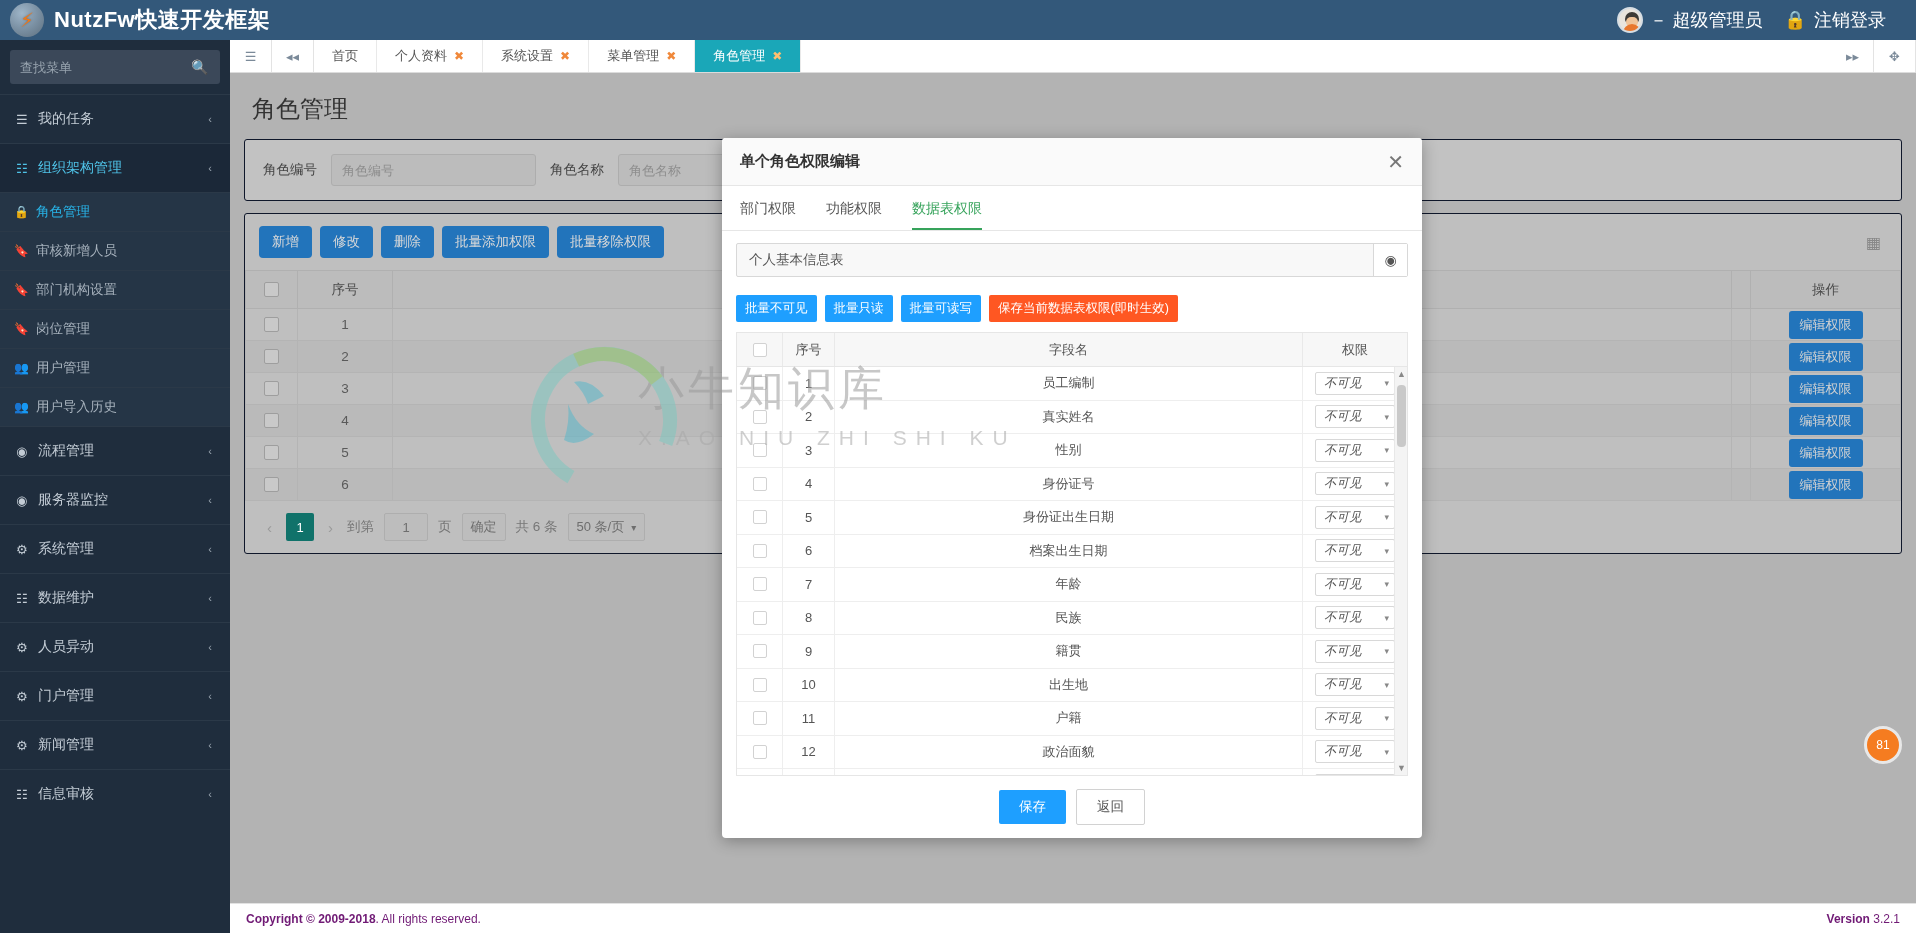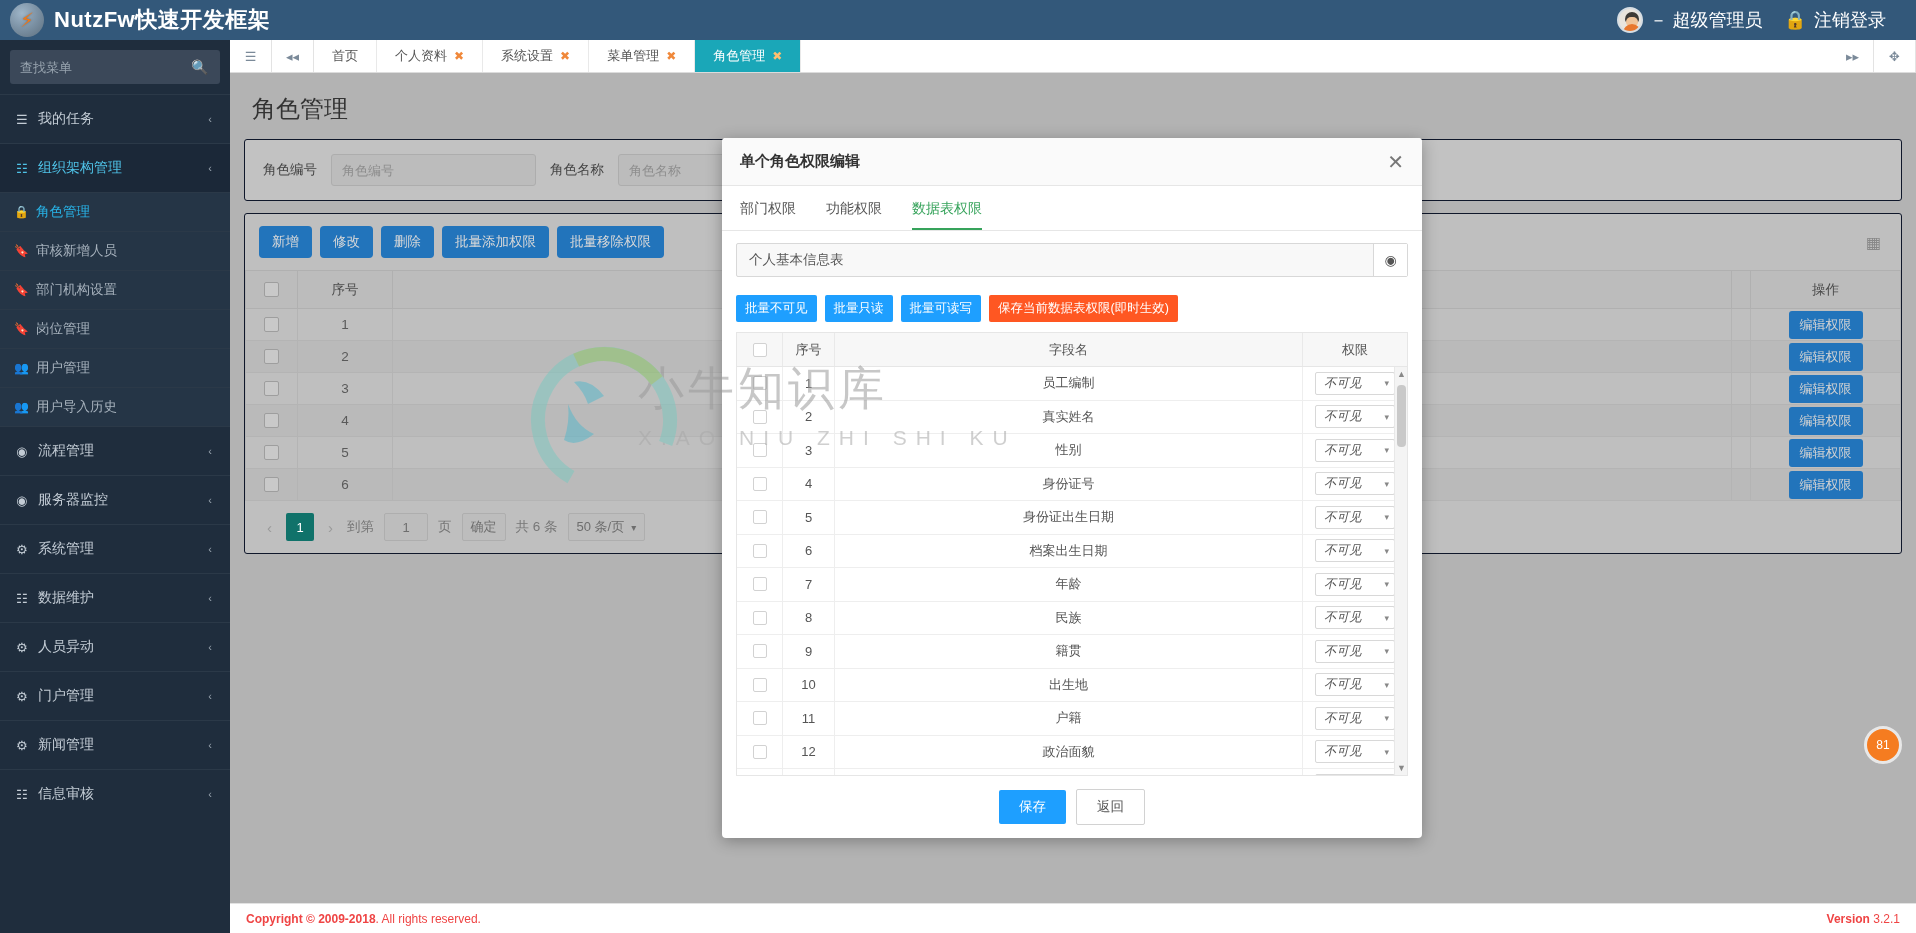--- a/index.html
+++ b/index.html
@@ -130,21 +130,21 @@
     display: flex; align-items: center; justify-content: center; font-size: 13px; cursor: pointer;
   }
   .pg-box {
     border: 1px solid #aeaeae; background: #bdbdbd; height: 28px; min-width: 44px;
     display: flex; align-items: center; justify-content: center; color: #6e6e6e;
     border-radius: 2px; font-size: 13px; cursor: pointer; padding: 0 8px;
   }
   #footer {
     position: absolute; left: 230px; bottom: 0; width: 1686px; height: 30px;
     background: #fff; border-top: 1px solid #e2e2e2; display: flex; align-items: center;
-    padding: 0 16px; font-size: 12px; color: #ef4444;
+    padding: 0 16px; font-size: 12px; color: #701a75;
   }
   #footer b { font-weight: bold; }
   #footer .right { margin-left: auto; }
   
   #float-badge {
     position: absolute; right: 14px; top: 686px; width: 38px; height: 38px;
     background: #f57c20; border: 3px solid #e8e8e8; border-radius: 50%;
     color: #fff; font-size: 12px; display: flex; align-items: center; justify-content: center;
     overflow: hidden; cursor: pointer;
   }

